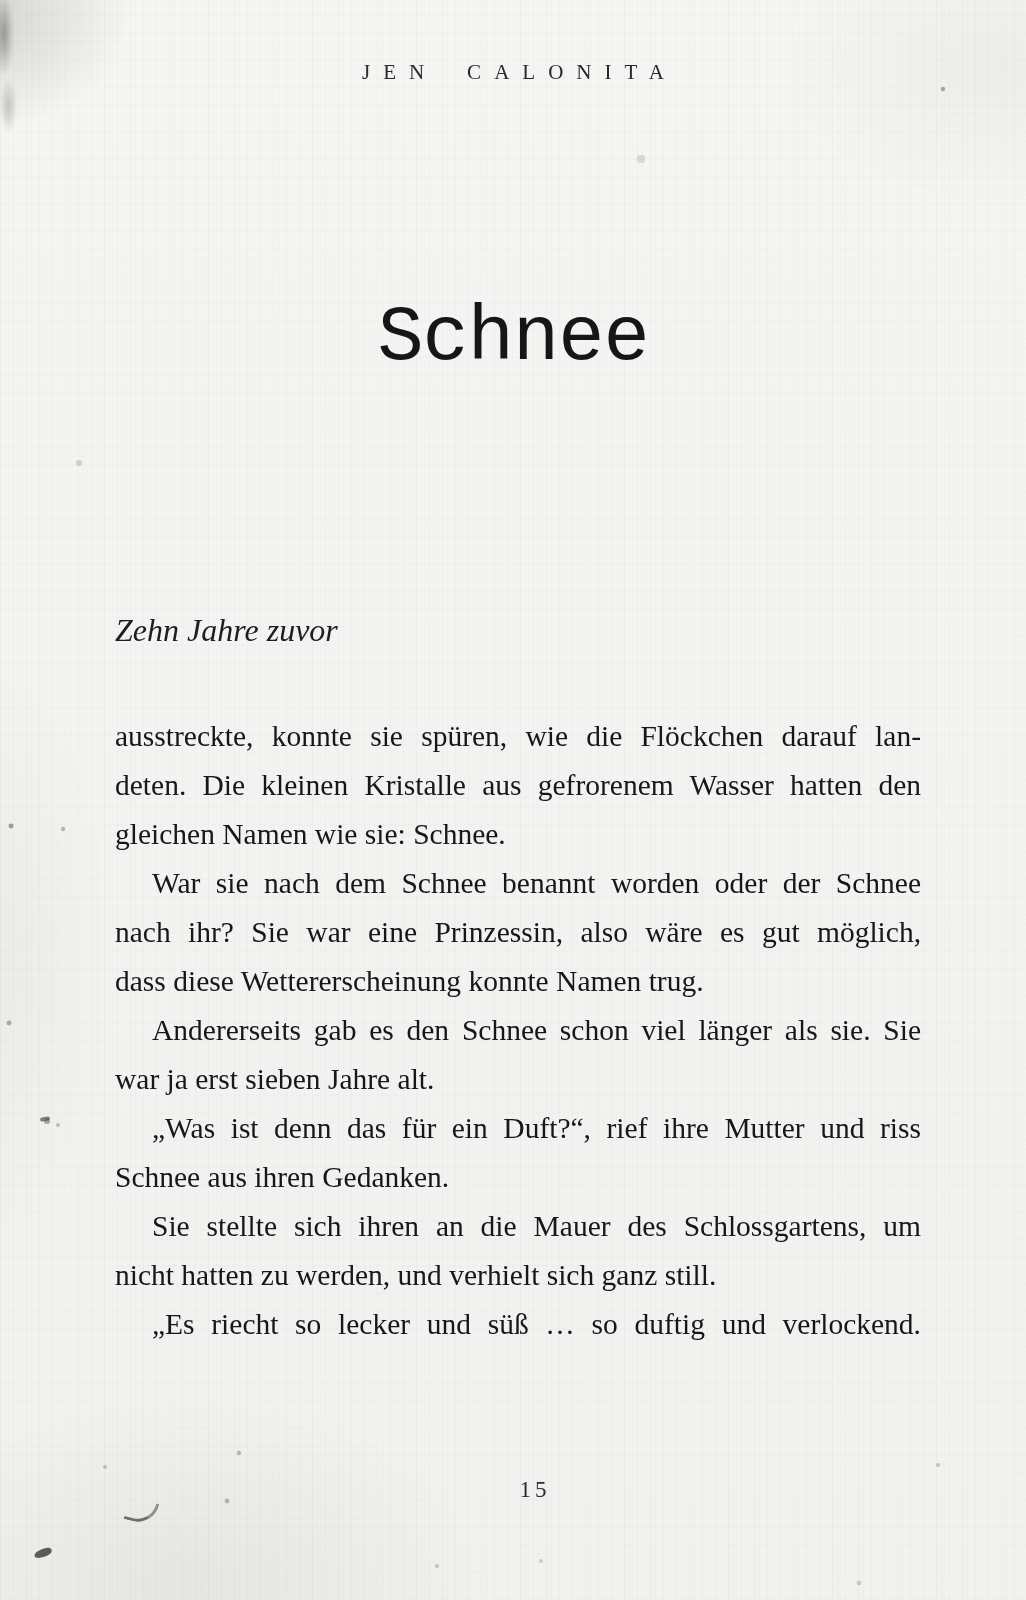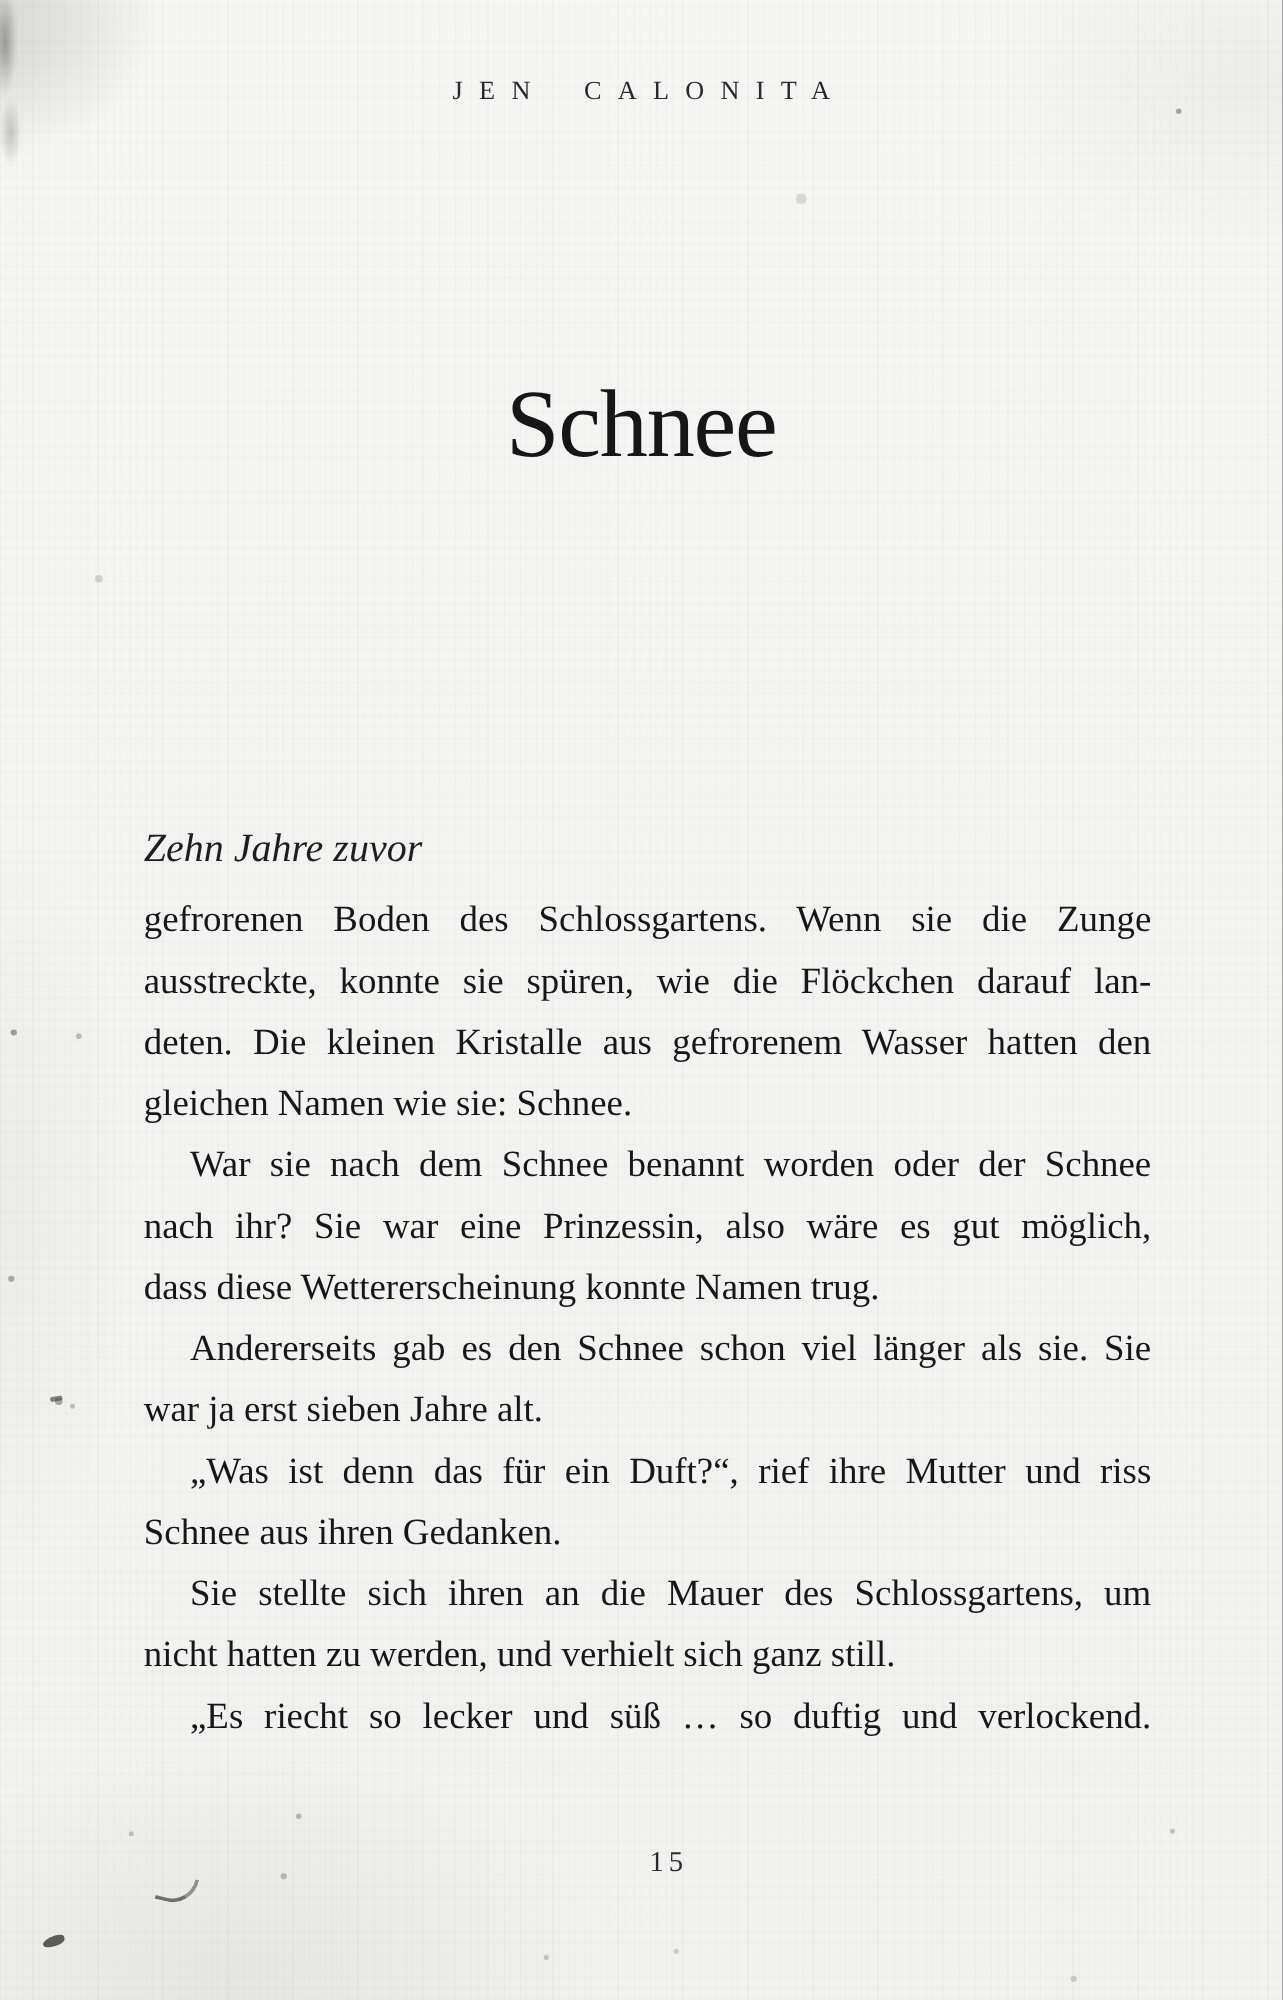--- a/index.html
+++ b/index.html
@@ -24,31 +24,30 @@
     text-align:center;
     font-size:21px;
     letter-spacing:0.62em;
     word-spacing:0.55em;
     color:#2a2a2a;
     text-indent:0.62em; 
   }
   .chapter-title{
     position:absolute;top:295px;left:0;width:100%;
     text-align:center;
-    font-family:Liberation Serif, serif;
+    font-family:Liberation Mono, monospace;
     font-size:77px;
     letter-spacing:-1px;
     color:#161616;
   }
   .section-lead{
     position:absolute;top:612px;left:115px;
     font-style:italic;
     font-size:32px;
     color:#1e1e1e;
-    margin-top:48px;
   }
   .body-text{
     position:absolute;top:712px;left:115px;width:806px;
     font-size:29.5px;
     line-height:49px;
     color:#171717;
   }
   .line{white-space:normal;}
   .line.j{text-align:justify;text-align-last:justify;}
   .line.ind{text-indent:37px;}
@@ -117,21 +116,20 @@
   <div class="mark-curve"></div>
   <div class="mark-blob"></div>
 
   <div class="running-header">JEN CALONITA</div>
 
   <div class="chapter-title">Schnee</div>
 
   <div class="section-lead">Zehn Jahre zuvor</div>
 
   <div class="body-text">
-      <div class="line j">gefrorenen Boden des Schlossgartens. Wenn sie die Zunge</div>
       <div class="line j">ausstreckte, konnte sie spüren, wie die Flöckchen darauf lan-</div>
       <div class="line j">deten. Die kleinen Kristalle aus gefrorenem Wasser hatten den</div>
       <div class="line">gleichen Namen wie sie: Schnee.</div>
       <div class="line j ind">War sie nach dem Schnee benannt worden oder der Schnee</div>
       <div class="line j">nach ihr? Sie war eine Prinzessin, also wäre es gut möglich,</div>
       <div class="line">dass diese Wettererscheinung konnte Namen trug.</div>
       <div class="line j ind">Andererseits gab es den Schnee schon viel länger als sie. Sie</div>
       <div class="line">war ja erst sieben Jahre alt.</div>
       <div class="line j ind">„Was ist denn das für ein Duft?“, rief ihre Mutter und riss</div>
       <div class="line">Schnee aus ihren Gedanken.</div>

